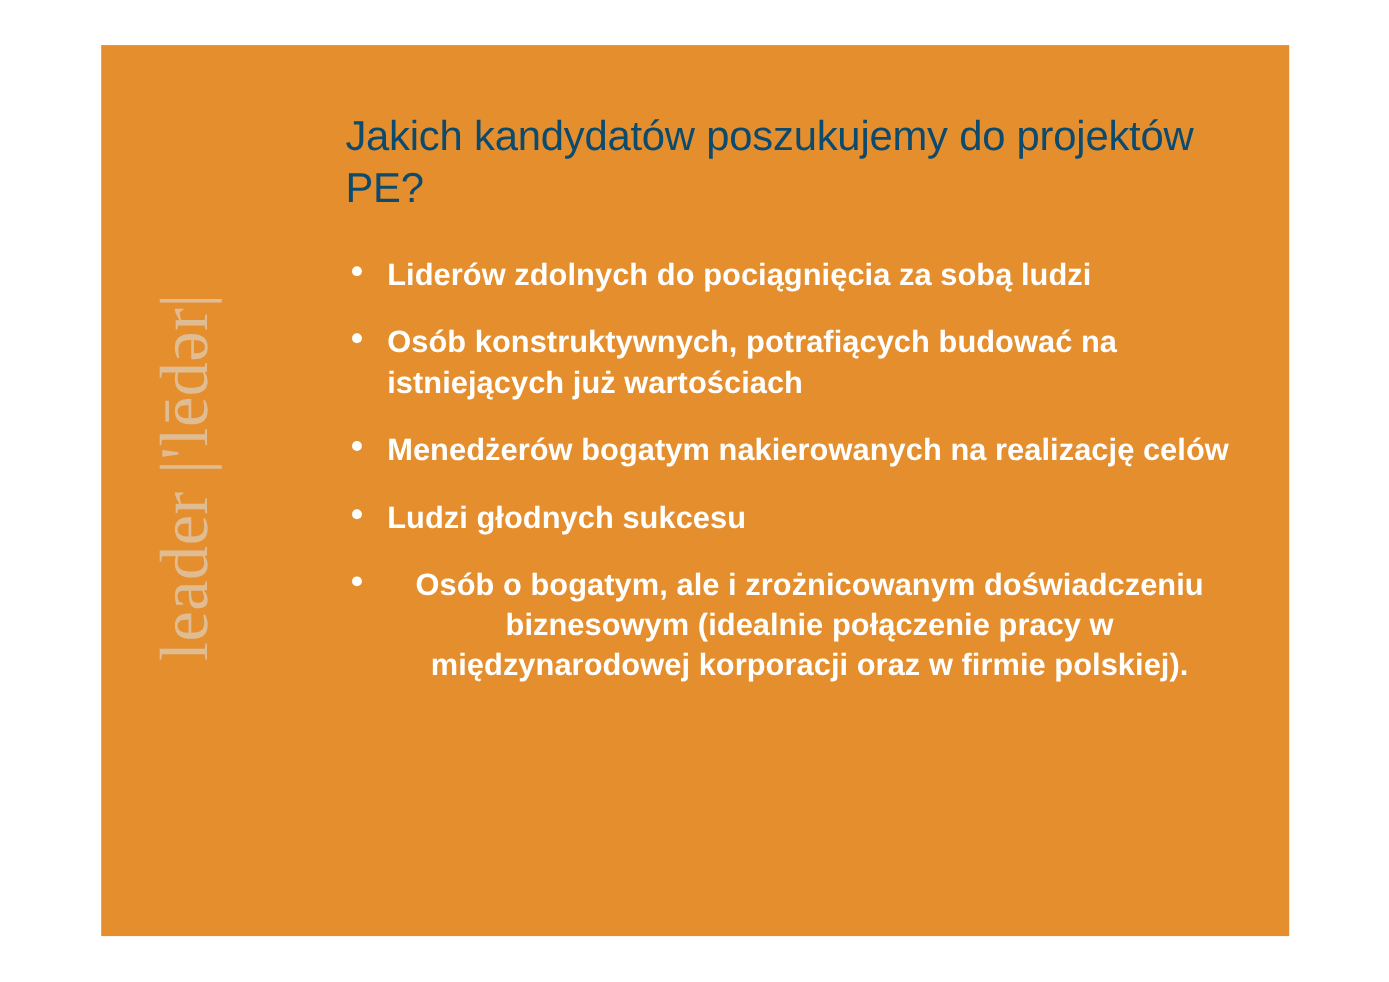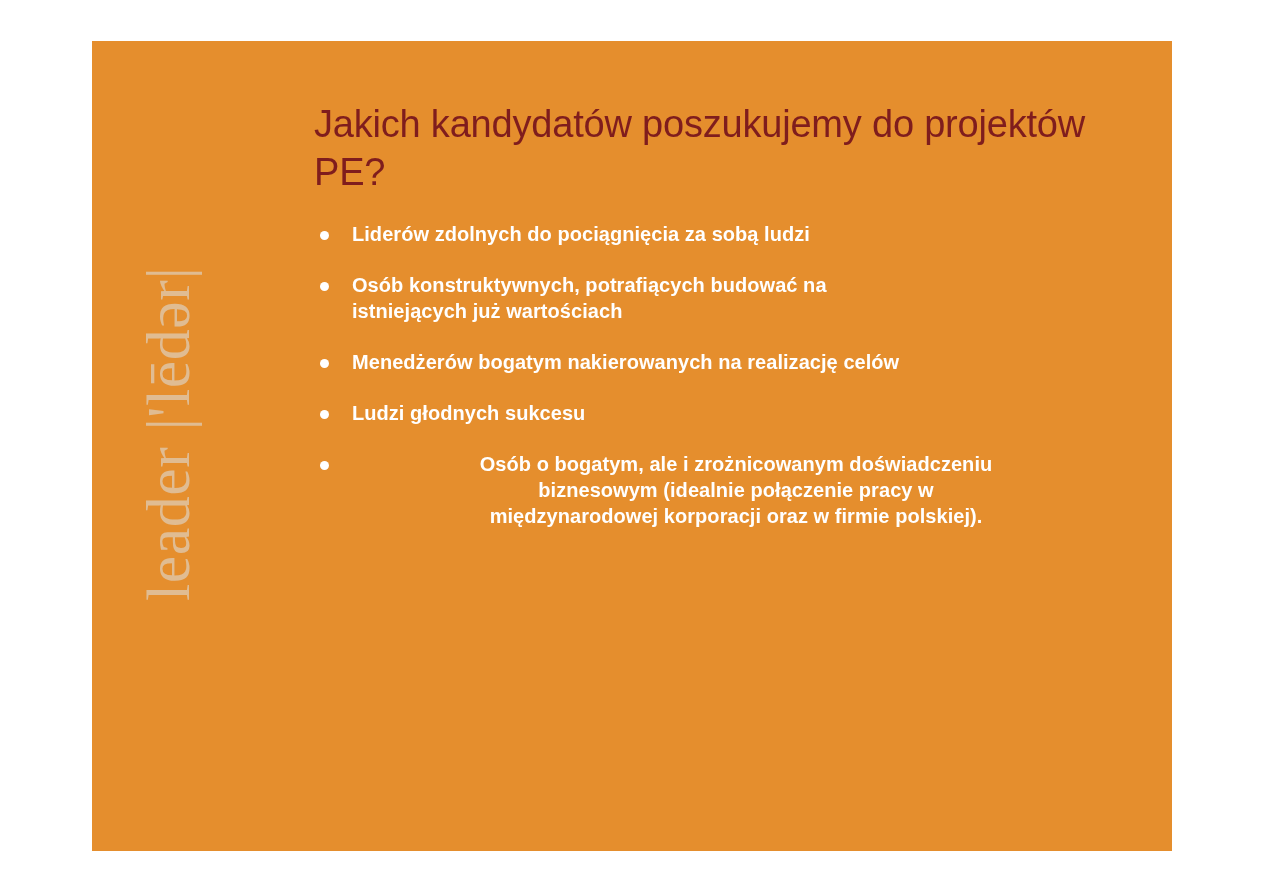--- a/index.html
+++ b/index.html
@@ -66,21 +66,21 @@
     top: 0px;
     right: 0px;
     bottom: 0px;
   }
 
   .slide-title {
     position: absolute;
     left: 0px;
     top: 35px;
     width: 810px;
-    color: #7f1d1d;
+    color: #0c4a6e;
     font-family: "Liberation Sans", "DejaVu Sans", sans-serif;
     font-size: 38px;
     font-weight: 400;
     line-height: 1.26;
     letter-spacing: -0.2px;
   }
 
   .bullet-list {
     position: absolute;
     left: 6px;
@@ -90,24 +90,25 @@
     padding: 0;
     list-style: none;
   }
 
   .bullet-item {
     position: relative;
     padding-left: 32px;
     margin-bottom: 25px;
     color: #ffffff;
     font-family: "Liberation Sans", "DejaVu Sans", sans-serif;
-    font-size: 20px;
+    font-size: 28px;
     font-weight: 600;
     line-height: 1.30;
     letter-spacing: 0.05px;
+    margin-top: 11px;
   }
   .bullet-item:last-child {
     margin-bottom: 0;
     text-align: center;
   }
   .bullet-marker {
     position: absolute;
     left: 0px;
     top: 10px;
     width: 9px;

